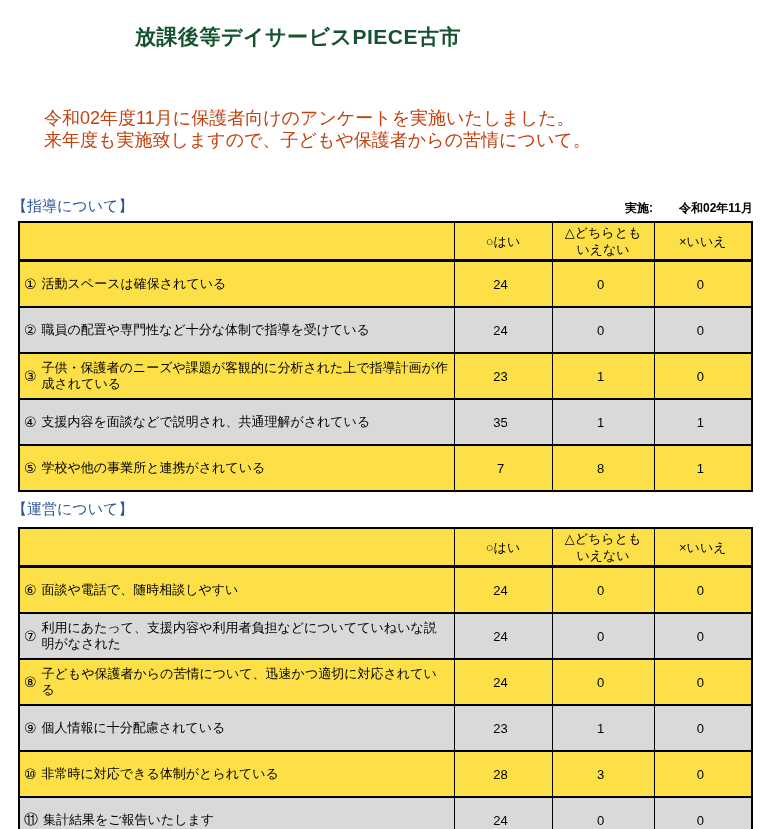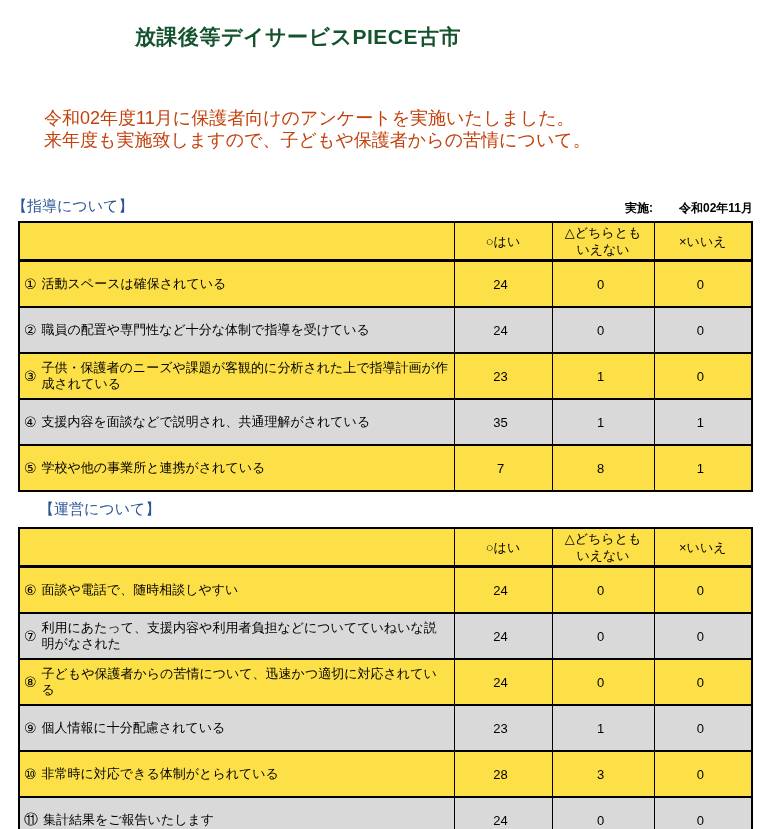--- a/index.html
+++ b/index.html
@@ -14,21 +14,21 @@
   }
   .intro{
     position:absolute;left:44px;top:107px;
     font-size:18px;line-height:22px;color:#c2410c;white-space:nowrap;
   }
   .section-title{
     position:absolute;left:12px;
     font-size:15px;font-weight:normal;color:#2b5694;white-space:nowrap;
   }
   .sec1-title{top:197px;}
-  .sec2-title{top:500px;margin-left:27px;}
+  .sec2-title{top:500px;}
   .impl{
     position:absolute;top:200px;left:18px;width:735px;
     display:flex;justify-content:flex-end;gap:26px;
     font-size:12px;font-weight:bold;color:#000;
   }
   table.survey{
     position:absolute;left:18px;
     border-collapse:collapse;table-layout:fixed;background:#fde047;
     font-size:13px;color:#000;
   }

